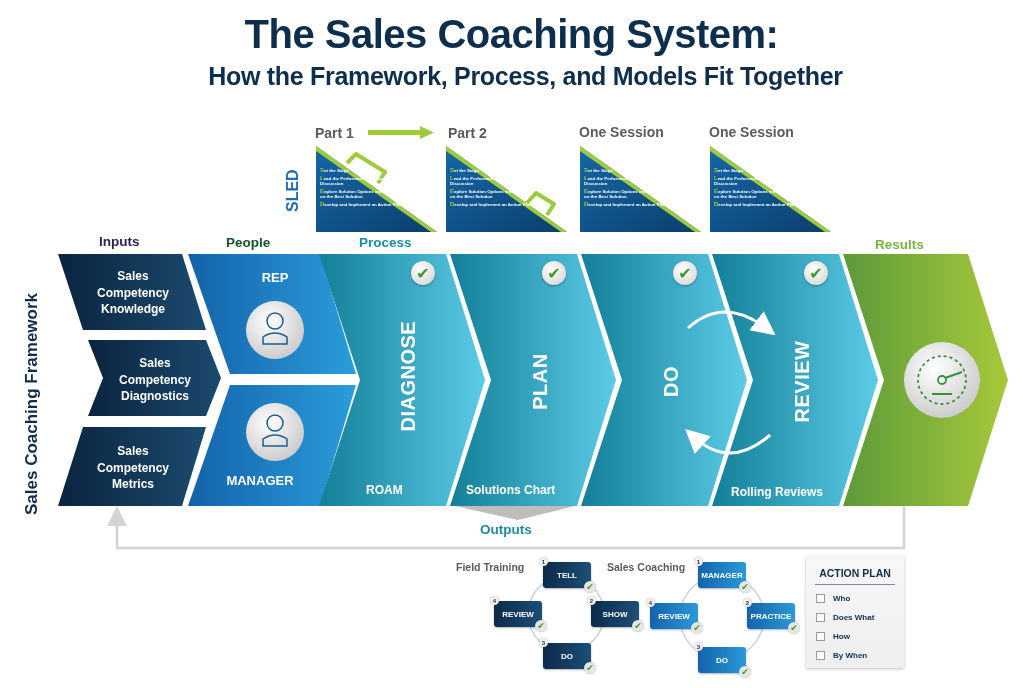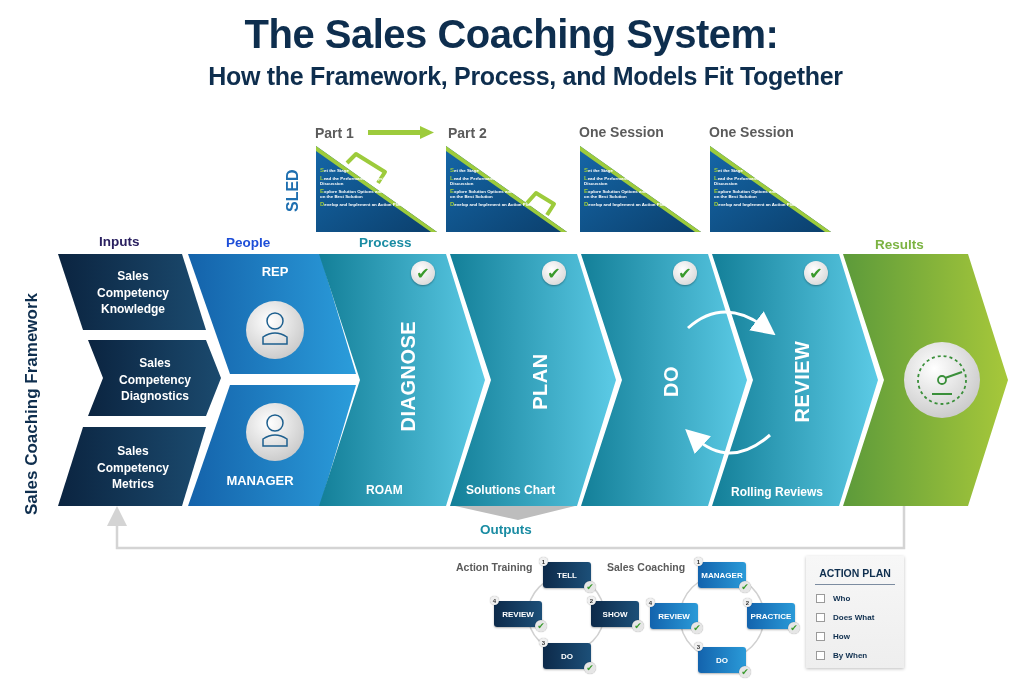--- a/index.html
+++ b/index.html
@@ -187,52 +187,52 @@
 <div class="abs" style="left:710px;top:146px">
   <div class="tri-text">
     <div class="row"><span class="L">S</span><span>et the Stage</span></div>
     <div class="row"><span class="L">L</span><span>ead the Performance Analysis Discussion</span></div>
     <div class="row"><span class="L">E</span><span>xplore Solution Options and Agree on the Best Solution</span></div>
     <div class="row" style="width:110px"><span class="L">D</span><span>evelop and Implement an Action Plan</span></div>
   </div>
 </div>
 
 <div class="abs col-label" style="left:99px;top:234px;color:#2a2060">Inputs</div>
-<div class="abs col-label" style="left:226px;top:235px;color:#1d4ed8">People</div>
+<div class="abs col-label" style="left:226px;top:235px;color:#14532d">People</div>
 <div class="abs col-label" style="left:359px;top:235px;color:#1a8ca3">Process</div>
 <div class="abs col-label" style="left:875px;top:237px;color:#7cb342">Results</div>
 
 <div class="abs vert-framework">Sales Coaching Framework</div>
 
 <div class="chev-text input-text" style="left:88px;top:268px">Sales Competency Knowledge</div>
 <div class="chev-text input-text" style="left:110px;top:355px">Sales Competency Diagnostics</div>
 <div class="chev-text input-text" style="left:88px;top:443px">Sales Competency Metrics</div>
 
-<div class="chev-text people-text" style="left:245px;top:264px;width:60px">REP</div>
+<div class="chev-text people-text" style="left:245px;top:270px;width:60px">REP</div>
 <div class="chev-text people-text" style="left:215px;top:473px;width:90px">MANAGER</div>
 
 <div class="chev-text stage-vert" style="left:358px;top:370px;width:100px">DIAGNOSE</div>
 <div class="chev-text stage-vert" style="left:490px;top:370px;width:100px">PLAN</div>
 <div class="chev-text stage-vert" style="left:621px;top:370px;width:100px">DO</div>
 <div class="chev-text stage-vert" style="left:752px;top:370px;width:100px">REVIEW</div>
 
 <div class="chev-text stage-sub" style="left:366px;top:483px">ROAM</div>
 <div class="chev-text stage-sub" style="left:466px;top:483px">Solutions Chart</div>
 <div class="chev-text stage-sub" style="left:731px;top:485px">Rolling Reviews</div>
 
 <div class="check-circle" style="left:411px;top:261px">✔</div>
 <div class="check-circle" style="left:542px;top:261px">✔</div>
 <div class="check-circle" style="left:673px;top:261px">✔</div>
 <div class="check-circle" style="left:804px;top:261px">✔</div>
 
 <div class="abs outputs-label">Outputs</div>
 <div class="abs outputs-desc">
 </div>
 
-<div class="abs cycle-title" style="left:456px;top:561px">Action Training</div>
+<div class="abs cycle-title" style="left:456px;top:561px">Field Training</div>
 <div class="step-box dark" style="left:543px;top:562px">
   <span class="step-num">1</span>
   <span>TELL</span>
   <span class="step-check">✔</span>
 </div>
 <div class="step-box dark" style="left:591px;top:601px">
   <span class="step-num">2</span>
   <span>SHOW</span>
   <span class="step-check">✔</span>
 </div>

